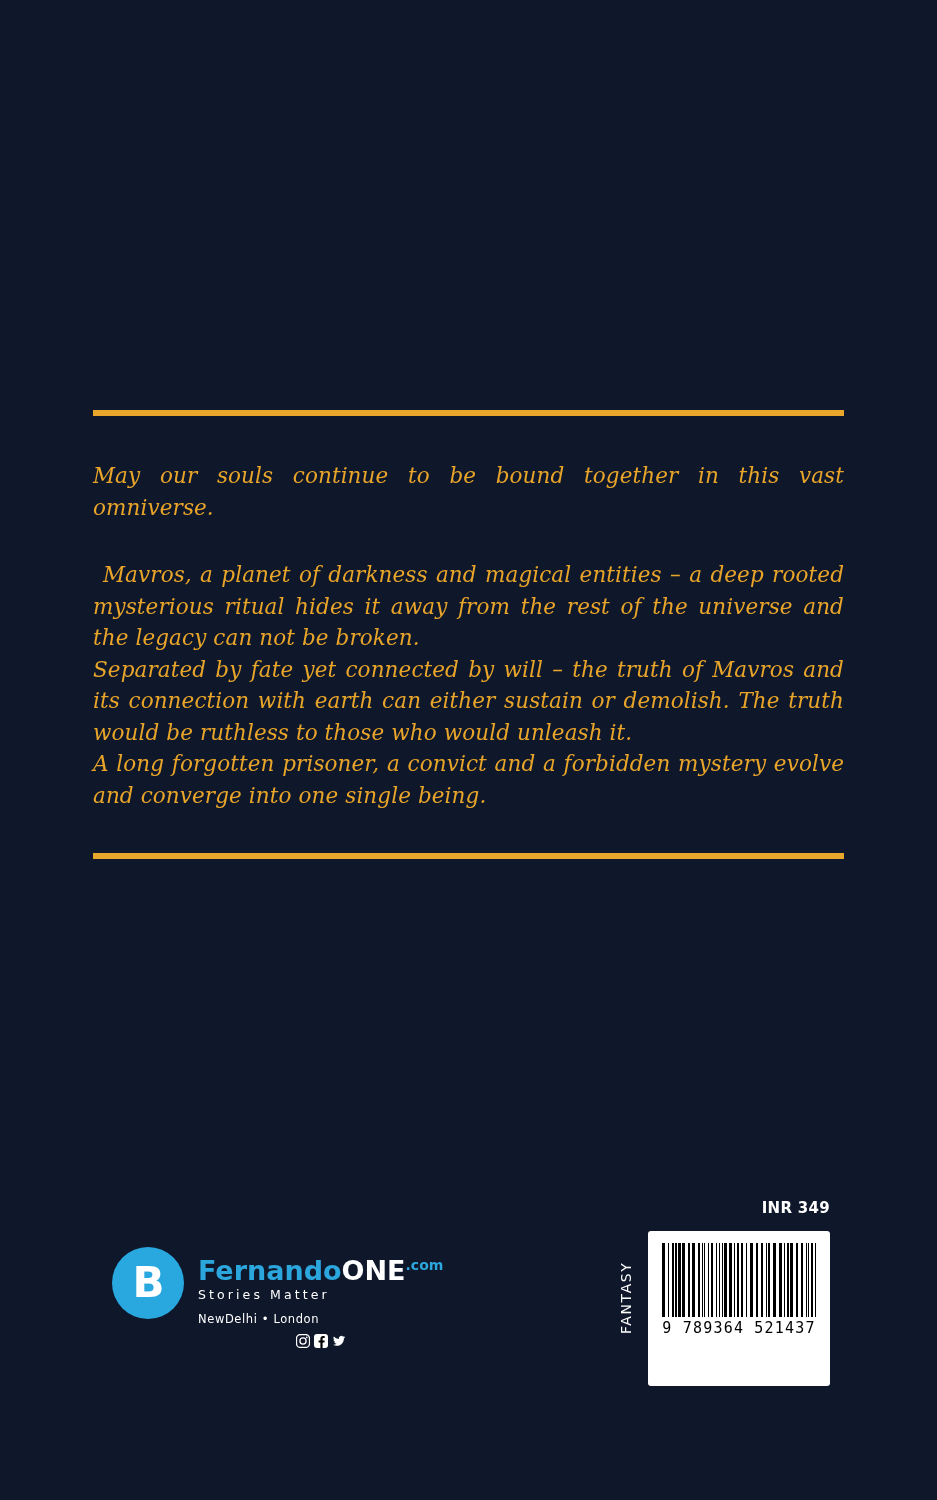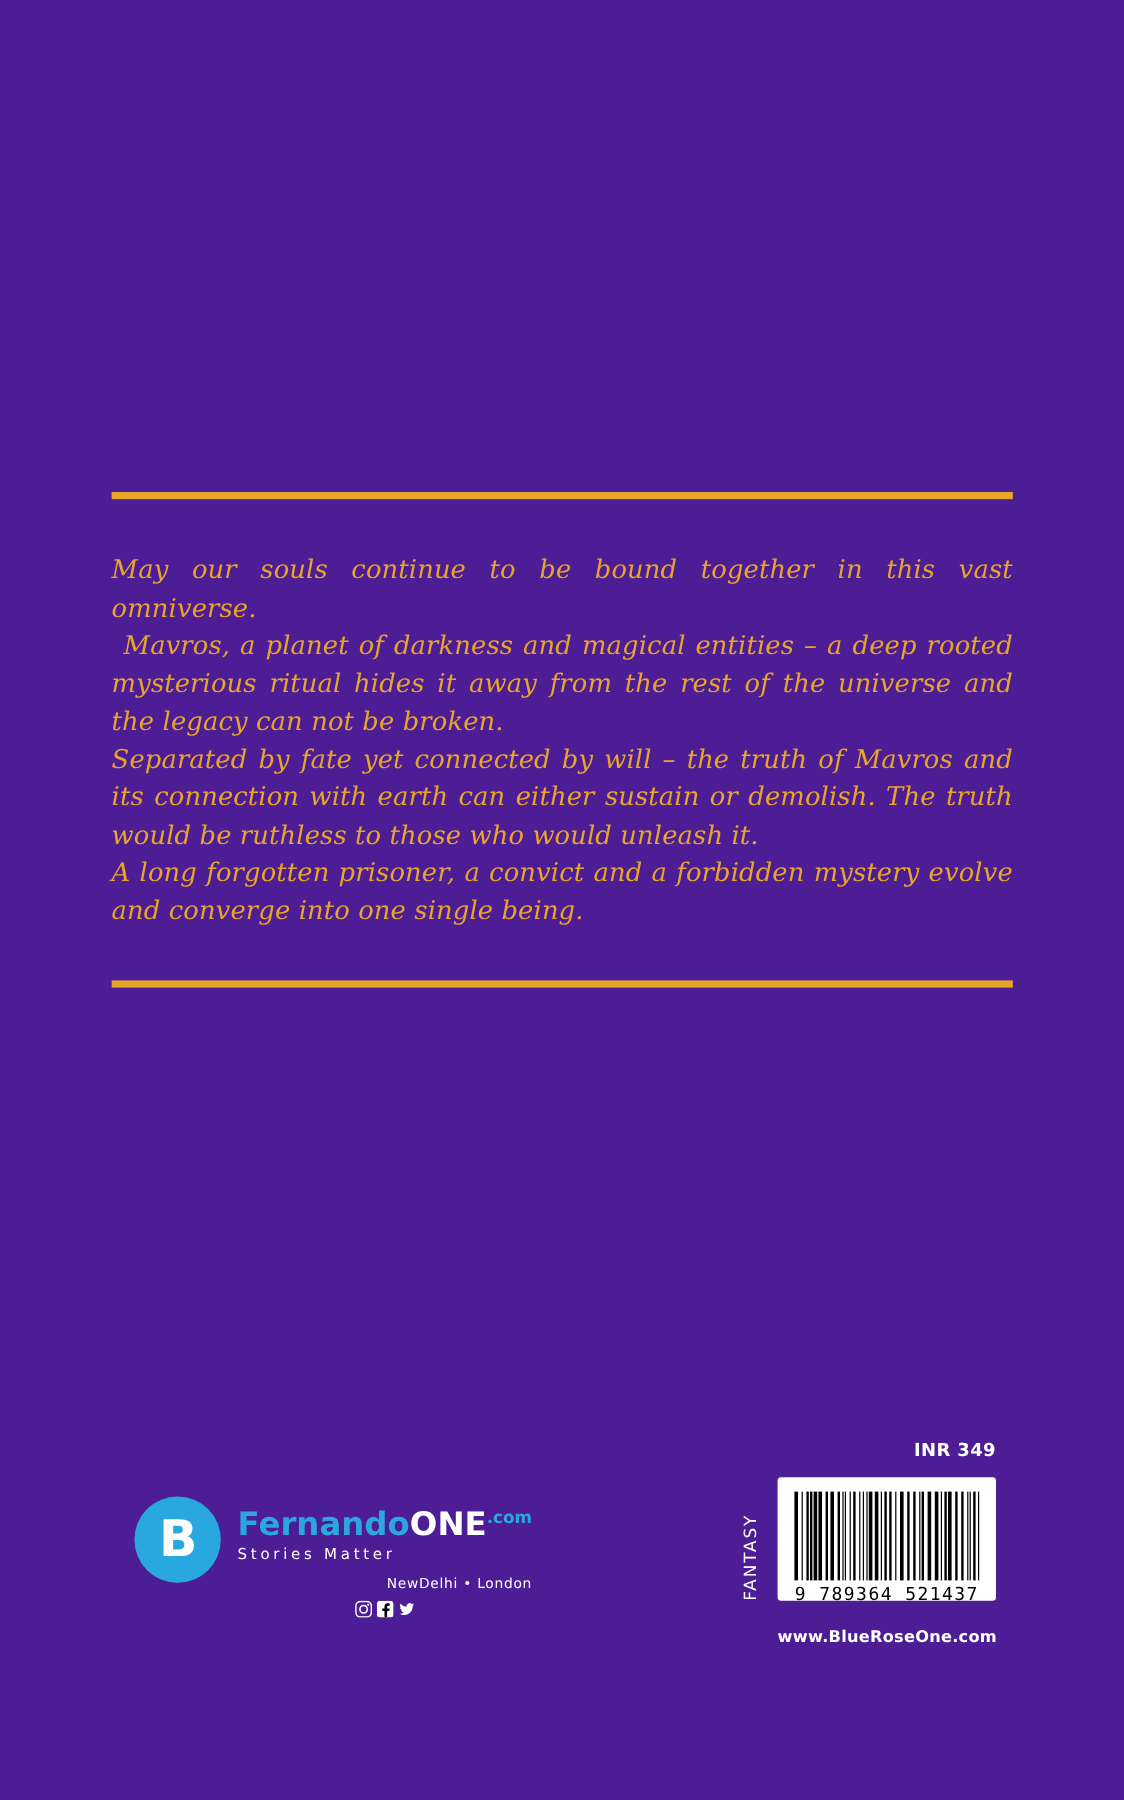--- a/index.html
+++ b/index.html
@@ -11,21 +11,21 @@
     width: 937px;
     height: 1500px;
     position: relative;
     overflow: hidden;
     font-family: "Liberation Serif", serif;
   }
 
   .page {
     position: absolute;
     inset: 0;
-    background: #4c1d95;
+    background: #0f172a;
   }
 
   
   .blurb-wrap {
     position: absolute;
     left: 93px;
     top: 410px;
     width: 751px;
   }
   .rule {
@@ -41,21 +41,21 @@
     font-family: "DejaVu Serif", serif;
     font-style: italic;
     font-size: 21.5px;
     line-height: 31.5px;
     text-align: justify;
     letter-spacing: 0.1px;
   }
   .blurb p {
     margin: 0;
   }
-  .blurb p.indent { text-indent: 10px; }
+  .blurb p.indent { text-indent: 10px; margin-top: 36px; }
 
   
   .publisher {
     position: absolute;
     left: 112px;
     top: 1245px;
     width: 320px;
     display: flex;
     align-items: flex-start;
   }
@@ -106,21 +106,21 @@
     letter-spacing: 3.1px;
     margin-top: 2px;
     white-space: nowrap;
   }
   .brand-cities {
     color: #ffffff;
     font-family: "DejaVu Sans", sans-serif;
     font-size: 11.5px;
     letter-spacing: 0.6px;
     margin-top: 10px;
-    text-align: right;
+    text-align: left;
     white-space: nowrap;
   }
   .socials {
     margin-top: 8px;
     display: flex;
     gap: 4px;
     justify-content: center;
     align-items: center;
   }
   .social {
@@ -157,21 +157,21 @@
     transform: rotate(180deg);
     display: flex;
     align-items: center;
     justify-content: center;
   }
   .barcode-box {
     position: absolute;
     left: 648px;
     top: 1231px;
     width: 182px;
-    height: 103px;
+    height: 155px;
     background: #ffffff;
     border-radius: 3px;
     padding: 0;
   }
   .bars {
     position: absolute;
     left: 14px;
     top: 12px;
     width: 154px;
     height: 74px;

